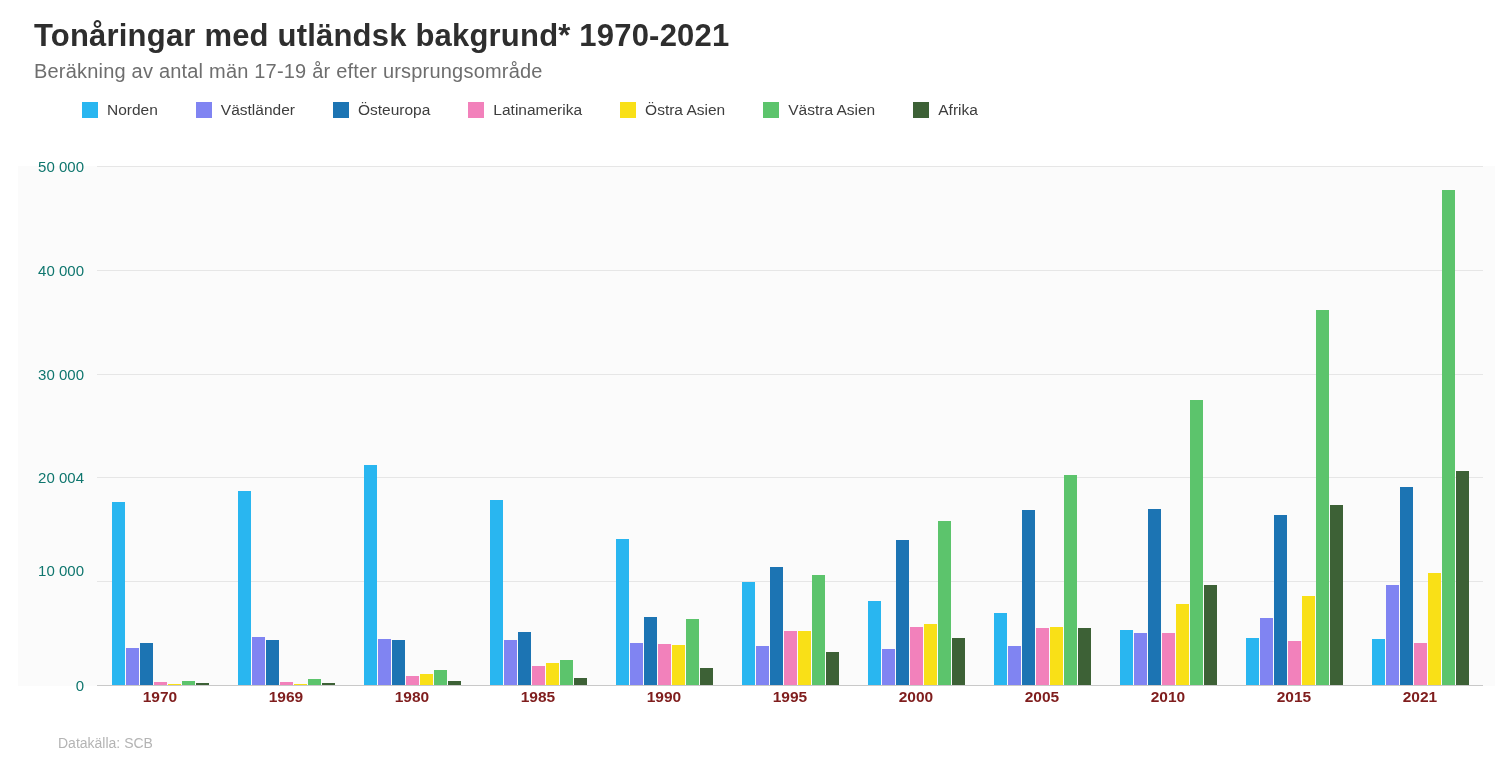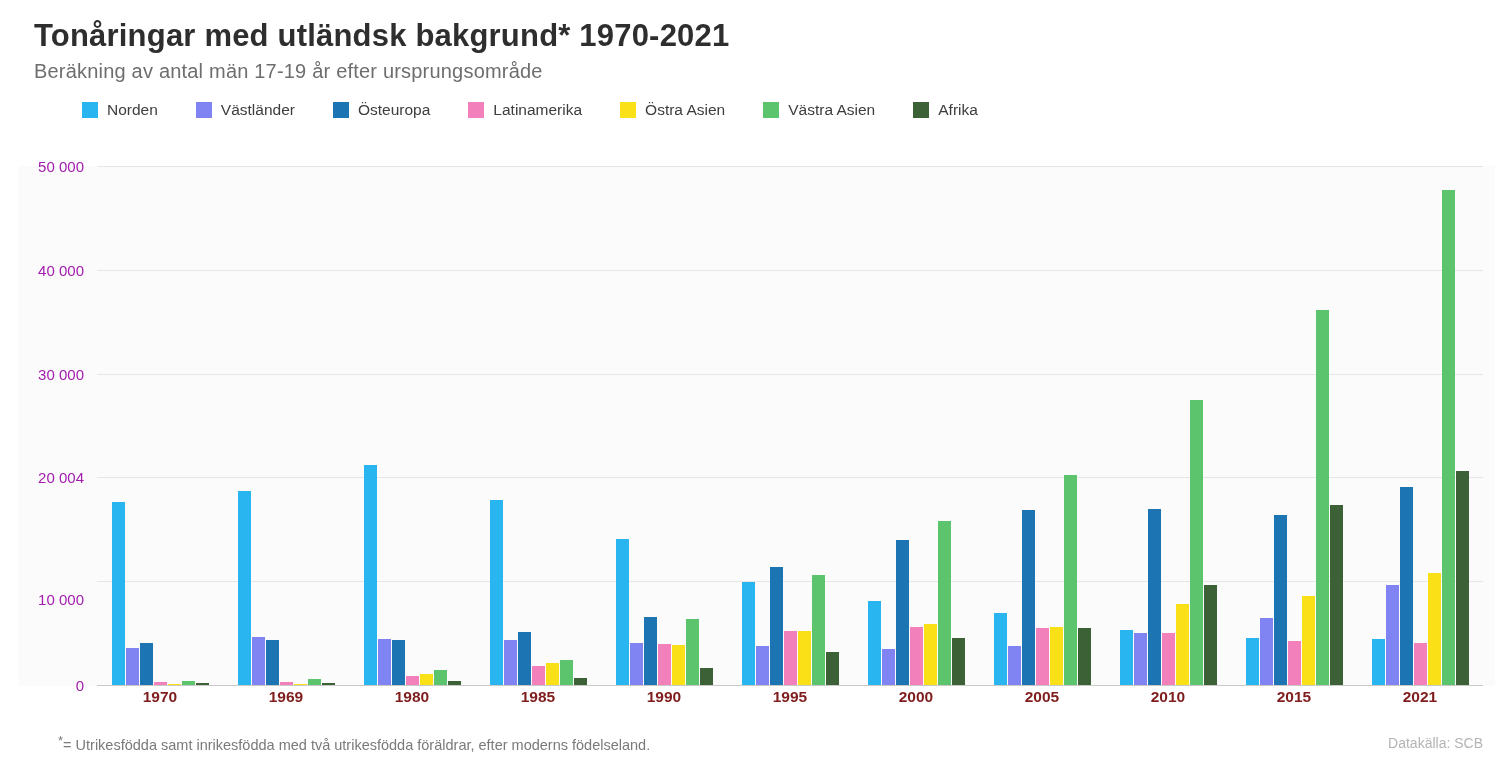--- a/index.html
+++ b/index.html
@@ -79,21 +79,21 @@
     height: 1px;
     background: #e6e6e6;
   }
   .gridline.axis-zero { background: #c9c9c9; }
   .ytick-label {
     position: absolute;
     left: 0;
     width: 84px;
     text-align: right;
     font-size: 15px;
-    color: #a21caf;
+    color: #0f766e;
     transform: translateY(-50%);
   }
 
   #bars-layer {
     position: absolute;
     left: 97px;
     right: 22px;
     top: 0;
     height: 519px;
     display: flex;
@@ -191,21 +191,21 @@
   <div id="gridlines">
       <div class="gridline axis-zero" style="top: 519px;"></div>
       <div class="gridline" style="top: 415.2px;"></div>
       <div class="gridline" style="top: 311.4px;"></div>
       <div class="gridline" style="top: 207.6px;"></div>
       <div class="gridline" style="top: 103.8px;"></div>
       <div class="gridline" style="top: 0px;"></div>
     </div>
   <div id="ytick-labels">
       <div class="ytick-label" style="top: 519px;">0</div>
-      <div class="ytick-label" style="top: 433px;">10 000</div>
+      <div class="ytick-label" style="top: 404px;">10 000</div>
       <div class="ytick-label" style="top: 311.4px;">20 004</div>
       <div class="ytick-label" style="top: 207.6px;">30 000</div>
       <div class="ytick-label" style="top: 103.8px;">40 000</div>
       <div class="ytick-label" style="top: 0px;">50 000</div>
     </div>
   <div id="bars-layer">
       <div class="bar-group">
         <div class="bar" title="Norden 1970: 17600" style="height: 182.688px; background: rgb(41, 182, 240);"></div>
         <div class="bar" title="Västländer 1970: 3550" style="height: 36.849px; background: rgb(128, 132, 242);"></div>
         <div class="bar" title="Östeuropa 1970: 4050" style="height: 42.039px; background: rgb(28, 116, 179);"></div>
@@ -315,15 +315,14 @@
     <div class="xtick-label">1990</div>
     <div class="xtick-label">1995</div>
     <div class="xtick-label">2000</div>
     <div class="xtick-label">2005</div>
     <div class="xtick-label">2010</div>
     <div class="xtick-label">2015</div>
     <div class="xtick-label">2021</div>
   </div>
 
 <div id="footer">
-  <div id="footnote"><span class="star">*</span><span>= Utrikesfödda samt inrikesfödda med två utrikesfödda föräldrar, efter moderns födelseland.</span></div>
   <div id="datasource">Datakälla: SCB</div>
 </div>
 
 </body></html>

